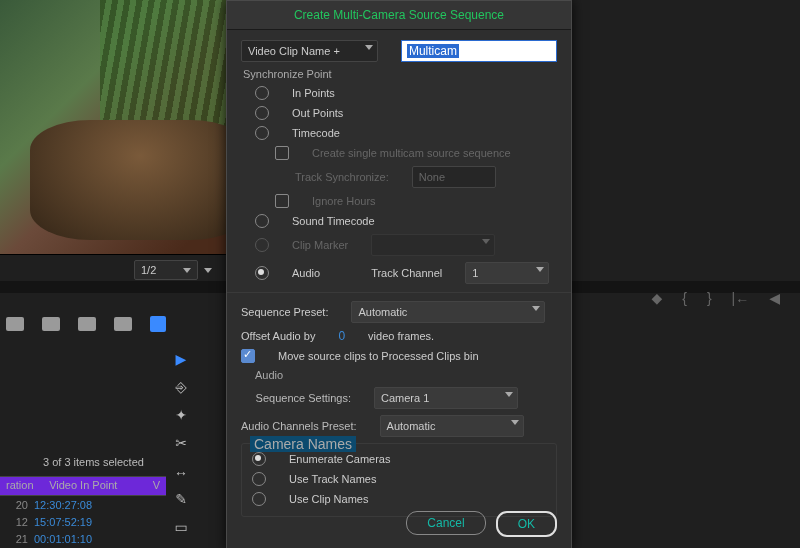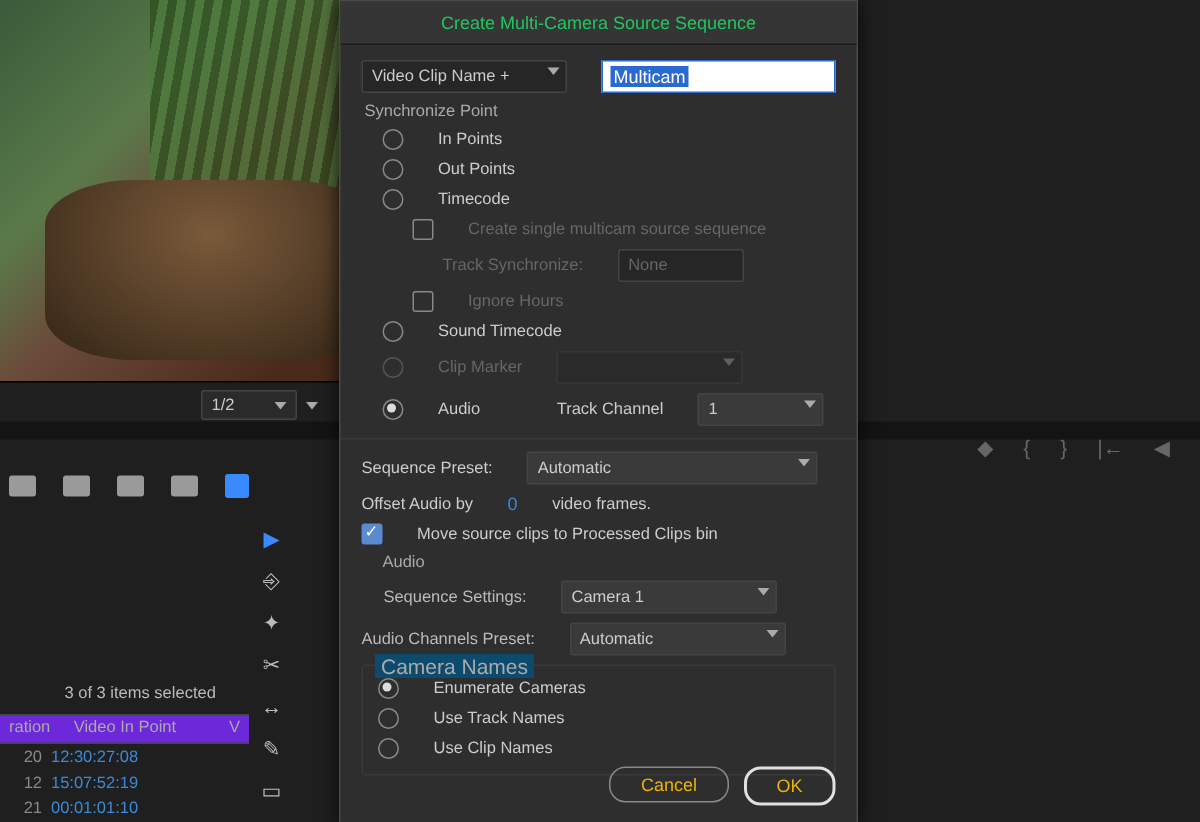--- a/index.html
+++ b/index.html
@@ -52,21 +52,21 @@
   .check{border-radius:2px;position:relative;}
   .check.on{background:#5a8ad0;border-color:#5a8ad0;}
   .check.on::after{content:"✓";position:absolute;left:1px;top:-2px;font-size:11px;color:#fff;}
   .opt-lbl{font-size:11px;color:#ccc;}
   .dim{color:#666;}
   .lbl-r{min-width:110px;text-align:right;font-size:11px;color:#bbb;}
   .sep{height:1px;background:#3a3a3a;margin:8px -14px;}
   .link{color:#3a8ad8;}
   .btnrow{position:absolute;bottom:12px;right:14px;display:flex;gap:10px;}
   .btn{height:22px;border:1px solid #888;border-radius:11px;padding:0 20px;
-    display:flex;align-items:center;font-size:12px;color:#eab308;background:transparent;}
+    display:flex;align-items:center;font-size:12px;color:#14b8a6;background:transparent;}
   .btn.primary{border:2px solid #e0e0e0;font-weight:400;}
   .chev{width:0;height:0;border-left:4px solid transparent;border-right:4px solid transparent;
     border-top:5px solid #aaa;display:inline-block;}
   .small-combo{width:70px;}
   .grp{border:1px solid #3a3a3a;border-radius:3px;padding:8px 10px 10px;margin-top:6px;position:relative;}
   .grp>.title{position:absolute;top:-8px;left:8px;background:#0c4a6e;padding:0 4px;font-size:14px;color:#aaa;}
 </style>
 </head>
 <body>
 

